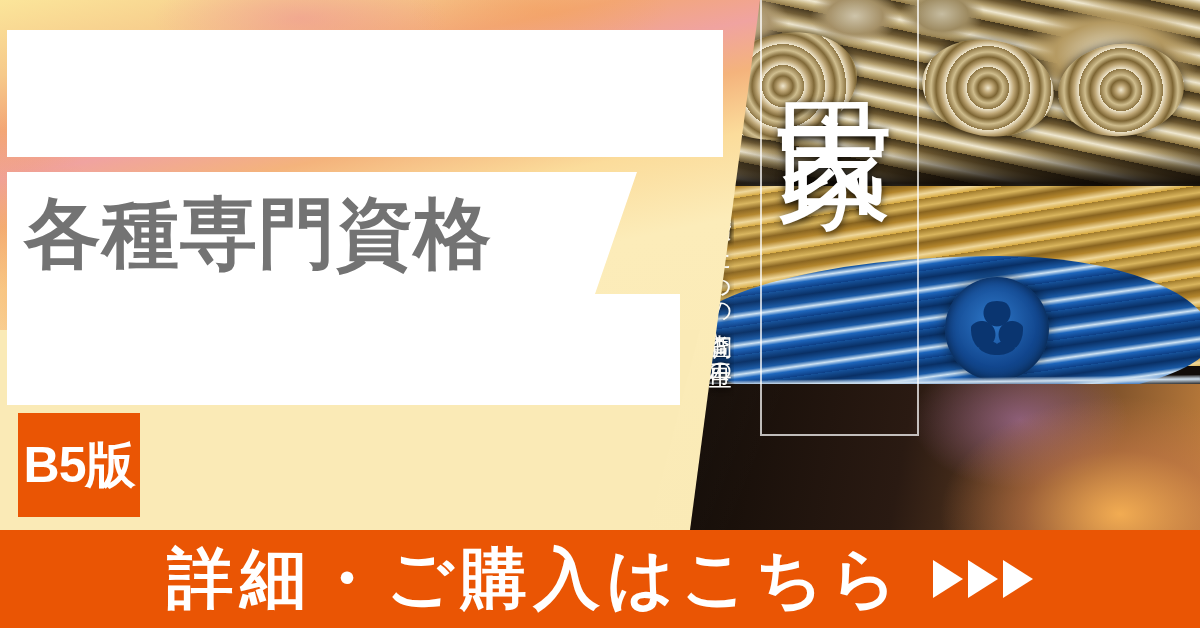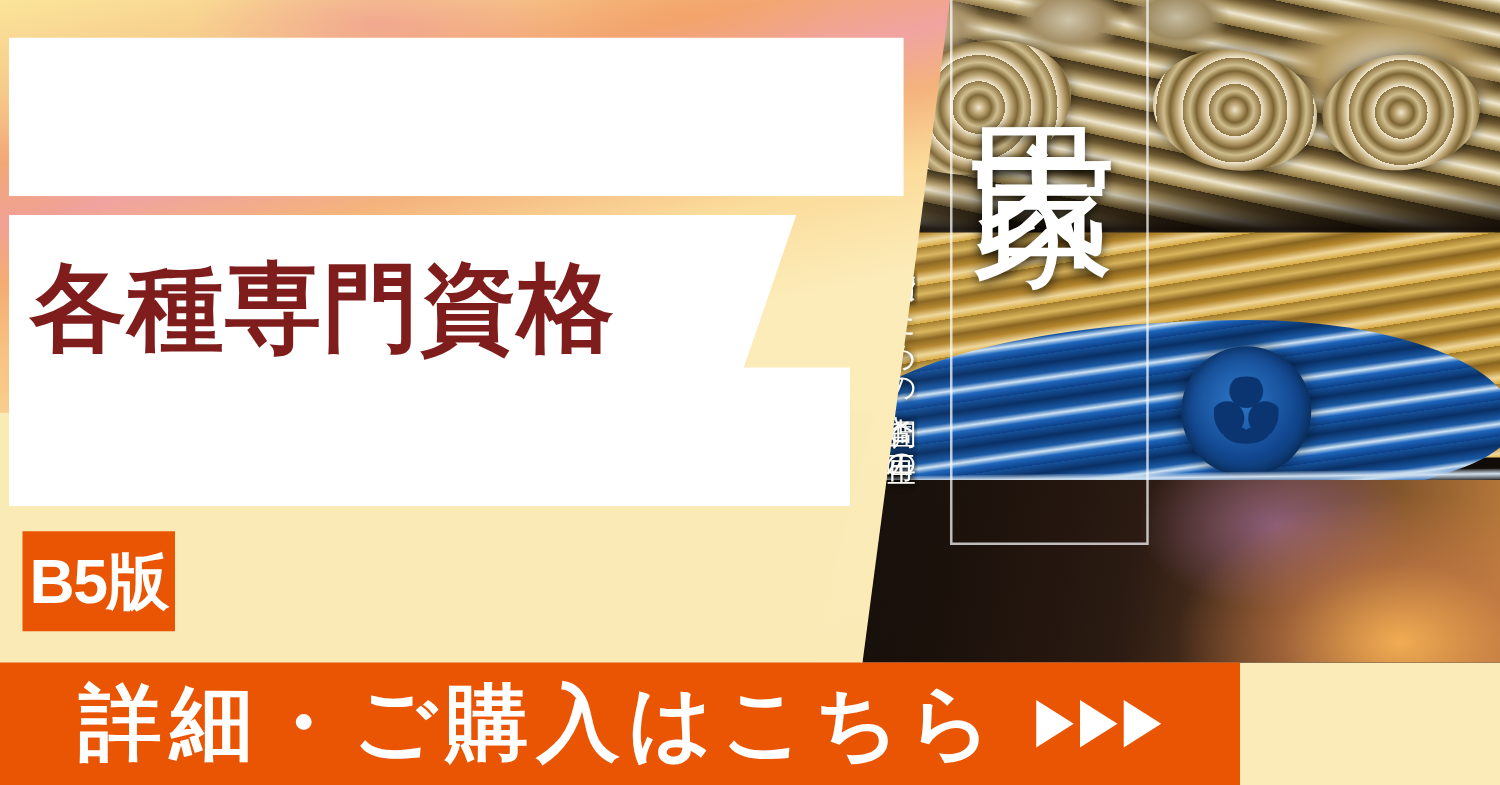--- a/index.html
+++ b/index.html
@@ -238,44 +238,44 @@
     width: 706px;
     font-size: 45px;
     font-weight: 700;
     line-height: 1.31;
     letter-spacing: -0.5px;
     color: #ea5504;
     white-space: nowrap;
   }
   .headline {
     position: absolute;
-    left: 10px; top: 192px;
+    left: 10px; top: 178px;
     width: 660px;
     font-size: 77px;
     font-weight: 700;
     line-height: 1.44;
     letter-spacing: 1px;
-    color: #7f1d1d;
+    color: #737373;
   }
   .headline .l1 { display: block; text-align: left; padding-left: 14px; }
   .headline .l2 { display: block; text-align: right; padding-right: 12px; }
 
   
   .price-row {
     position: absolute;
     left: 0; top: 424px;
     width: 700px; height: 82px;
     display: flex;
     align-items: center;
   }
   .badge {
     flex: 0 0 auto;
     margin-left: 18px;
     width: 122px;
-    height: 80px;
+    height: 104px;
     background: #ea5504;
     color: #ffffff;
     font-size: 50px;
     font-weight: 700;
     letter-spacing: -1px;
     display: flex;
     align-items: center;
     justify-content: center;
   }
   .price-text {
@@ -285,21 +285,21 @@
     font-weight: 400;
     letter-spacing: -1px;
     color: #ea5504;
     white-space: nowrap;
   }
 
   
   .cta {
     position: absolute;
     left: 0; top: 530px;
-    width: 992px; height: 98px;
+    width: 1200px; height: 98px;
     background: #ea5504;
     display: flex;
     align-items: center;
     justify-content: center;
     gap: 26px;
   }
   .cta-text {
     font-size: 66px;
     font-weight: 700;
     letter-spacing: 7px;

